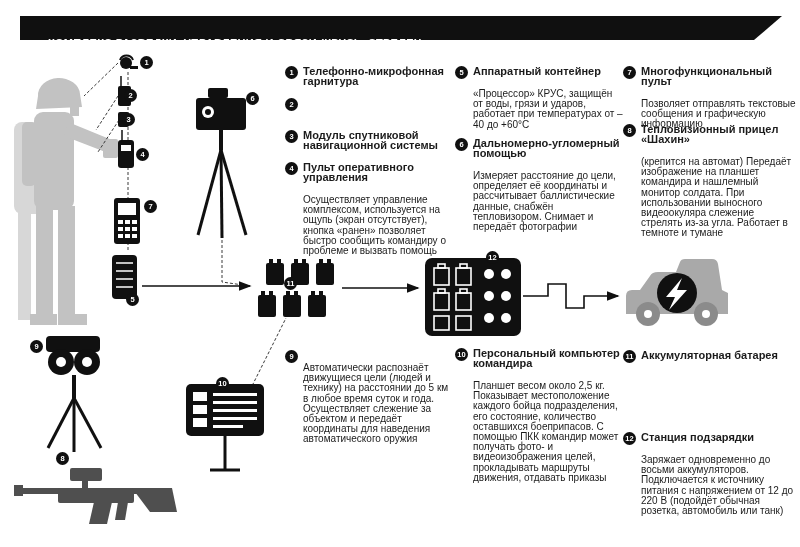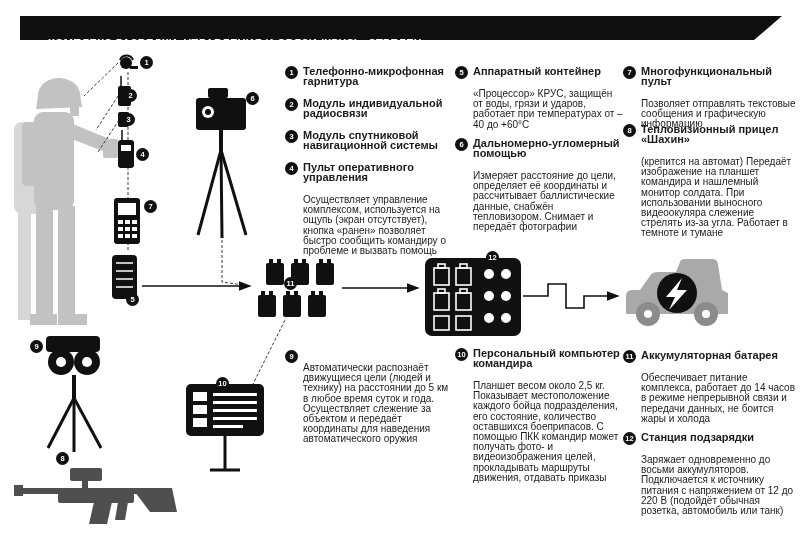--- a/index.html
+++ b/index.html
@@ -241,21 +241,20 @@
   <div class="callout" style="left:284px;top:277px">11</div>
   <div class="callout" style="left:486px;top:251px">12</div>
 
   <div class="item w150" style="left:285px;top:66px">
     <span class="num">1</span>
     <div class="title">Телефонно-микрофонная гарнитура</div>
     <div class="desc"></div>
   </div>
   <div class="item w150" style="left:285px;top:98px">
     <span class="num">2</span>
-    <div class="title">Модуль индивидуальной радиосвязи</div>
     <div class="desc"></div>
   </div>
   <div class="item w150" style="left:285px;top:130px">
     <span class="num">3</span>
     <div class="title">Модуль спутниковой навигационной системы</div>
     <div class="desc"></div>
   </div>
   <div class="item w150" style="left:285px;top:162px">
     <span class="num">4</span>
     <div class="title">Пульт оперативного управления</div>
@@ -289,21 +288,20 @@
     <div class="desc">Автоматически распознаёт движущиеся цели (людей и технику) на расстоянии до 5 км в любое время суток и года. Осуществляет слежение за объектом и передаёт координаты для наведения автоматического оружия</div>
   </div>
   <div class="item w150" style="left:455px;top:348px">
     <span class="num">10</span>
     <div class="title">Персональный компьютер командира</div>
     <div class="desc">Планшет весом около 2,5 кг. Показывает местоположение каждого бойца подразделения, его состояние, количество оставшихся боеприпасов. С помощью ПКК командир может получать фото- и видеоизображения целей, прокладывать маршруты движения, отдавать приказы</div>
   </div>
   <div class="item w155" style="left:623px;top:350px">
     <span class="num">11</span>
     <div class="title">Аккумуляторная батарея</div>
-    <div class="desc">Обеспечивает питание комплекса, работает до 14 часов в режиме непрерывной связи и передачи данных, не боится жары и холода</div>
   </div>
   <div class="item w155" style="left:623px;top:432px">
     <span class="num">12</span>
     <div class="title">Станция подзарядки</div>
     <div class="desc">Заряжает одновременно до восьми аккумуляторов. Подключается к источнику питания с напряжением от 12 до 220 В (подойдёт обычная розетка, автомобиль или танк)</div>
   </div>
 
 </div>
 
 </body></html>

